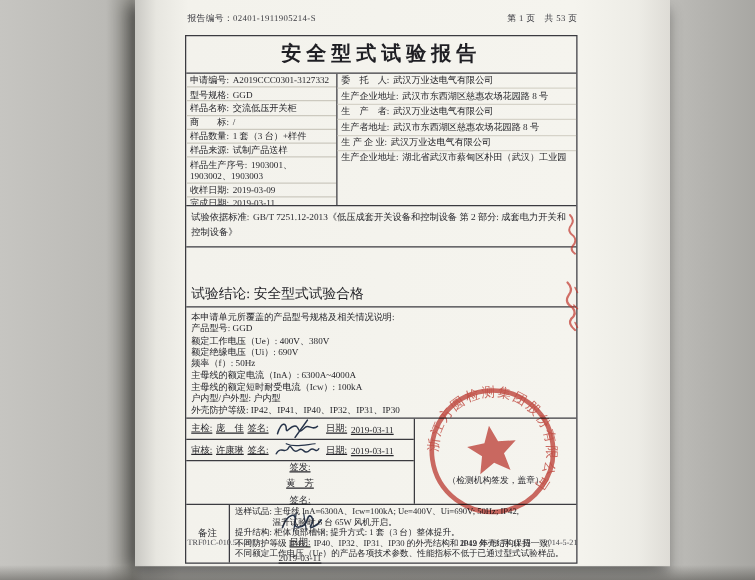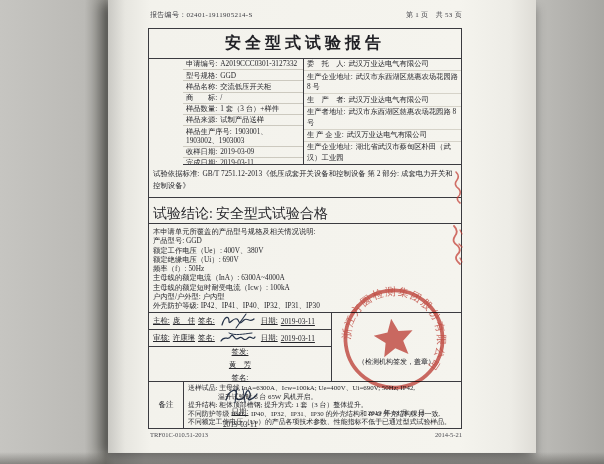--- a/index.html
+++ b/index.html
@@ -8,29 +8,29 @@
     font-family:"Liberation Serif","DejaVu Serif",serif;color:#26262b;}
   .paper{position:absolute;left:108px;top:0;width:428px;height:453px;
     background:linear-gradient(90deg,#c9c8c3 0%,#e7e6e0 4%,#f3f2ec 10%,#f5f4ee 82%,#edece6 94%,#dedcd6 100%);
     box-shadow:-9px 2px 12px rgba(0,0,0,.32), 0 7px 10px rgba(0,0,0,.30);}
   .page-meta{position:absolute;left:150px;top:10px;width:312px;display:flex;justify-content:space-between;
     font-size:7px;letter-spacing:.3px;color:#3a3a40;}
   .doc-table{position:absolute;left:148px;top:28px;width:314px;border:1.2px solid #3b3b40;background:transparent;box-sizing:border-box;}
   .row{box-sizing:border-box;}
   .title-row{height:30px;display:flex;align-items:center;justify-content:center;border-bottom:1.2px solid #3b3b40;
     font-size:16px;font-weight:bold;letter-spacing:4px;color:#1f1f24;}
-  .info-row{height:106px;display:flex;border-bottom:1.2px solid #3b3b40;overflow:hidden;margin-left:34px;}
+  .info-row{height:106px;display:flex;border-bottom:1.2px solid #3b3b40;overflow:hidden;}
   .col-left{width:120px;box-sizing:border-box;}
   .col-right{flex:1;border-left:1px solid #3b3b40;box-sizing:border-box;}
   .irow{font-size:7.3px;line-height:9.4px;padding:.4px 3px;border-bottom:1px solid #ccc9bf;box-sizing:border-box;}
   .col-right .irow{line-height:10.6px;border-bottom:1px solid #d6d3c9;}
   .irow:last-child{border-bottom:none;}
   .lbl{margin-right:3px;}
   .std-row{height:33px;border-bottom:1.2px solid #3b3b40;padding:3px 4px;font-size:7.4px;line-height:11.5px;}
-  .concl-row{height:26px;border-bottom:1.2px solid #3b3b40;padding:7px 4px 0;font-size:14px;}
+  .concl-row{height:26px;border-bottom:1.2px solid #3b3b40;padding:7px 4px 0;font-size:11px;margin-top:22px;}
   .coverage-row{height:89px;border-bottom:1.2px solid #3b3b40;padding:3px 4px 0;font-size:7.3px;line-height:9.3px;white-space:nowrap;overflow:hidden;}
   .sig-section{height:69px;display:flex;border-bottom:1.2px solid #3b3b40;}
   .sig-rows{width:182px;display:flex;flex-direction:column;box-sizing:border-box;}
   .sig-row{flex:1;display:flex;align-items:center;gap:3px;padding:0 4px;border-bottom:1px solid #3b3b40;font-size:7.4px;white-space:nowrap;text-decoration:underline;}
   .sig-row:last-child{border-bottom:none;flex-direction:column;}
   .sig-ink{flex:0 0 auto;margin:0 1px;}
   .stamp-cell{flex:1;border-left:1px solid #3b3b40;position:relative;box-sizing:border-box;}
   .stamp-caption{position:absolute;left:0;top:44px;width:100%;text-align:center;font-size:7px;color:#2b2b30;}
   .stamp-date{position:absolute;left:0;top:55px;width:100%;text-align:center;font-size:7px;color:#2b2b30;margin-top:40px;}
   .stamp-svg{position:absolute;left:6px;top:-30px;opacity:.88;mix-blend-mode:multiply;transform:rotate(-8deg);}

